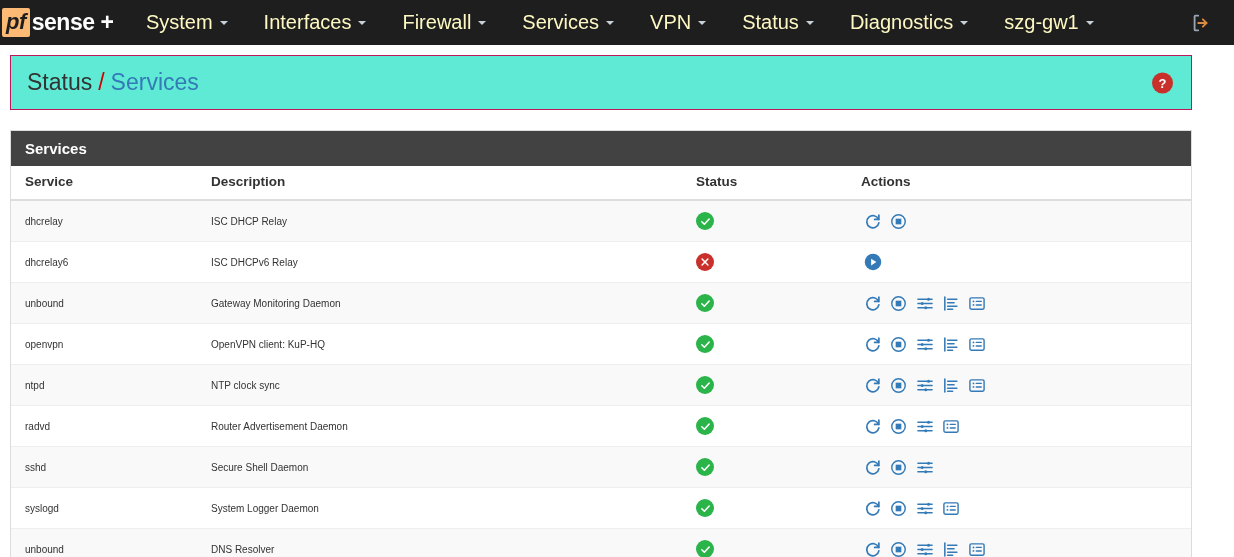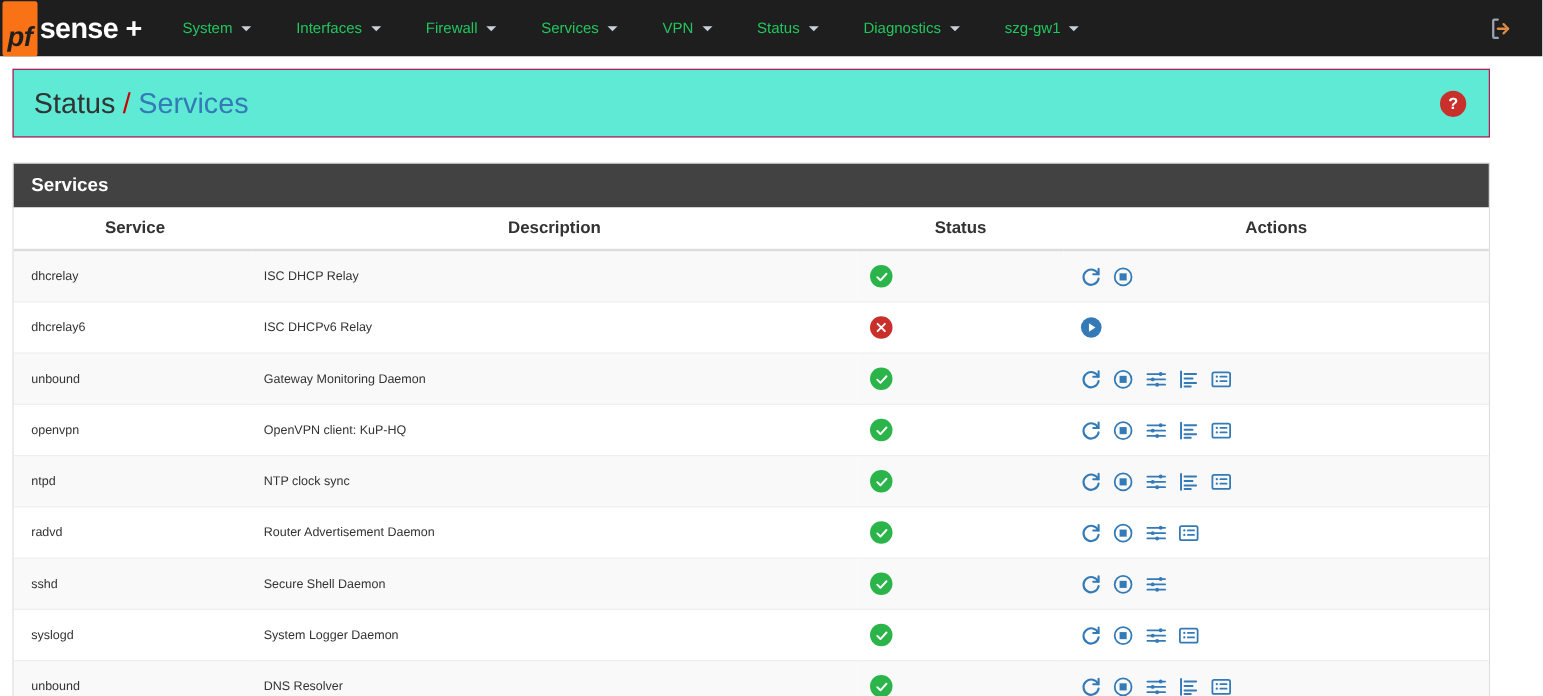--- a/index.html
+++ b/index.html
@@ -21,48 +21,48 @@
   }
   .brand {
     display: flex;
     align-items: center;
     height: 45px;
     padding: 0 14px 0 2px;
     cursor: pointer;
     user-select: none;
   }
   .brand-pf {
-    background: #f97316;
+    background: #fdba74;
     color: #1e1e1e;
     font-weight: bold;
     font-size: 22px;
     font-style: italic;
     line-height: 1;
-    padding: 18px 4px 4px 4px;
+    padding: 3px 4px 4px 4px;
     border-radius: 2px;
     letter-spacing: -0.5px;
   }
   .brand-sense {
     color: #ffffff;
     font-weight: bold;
     font-size: 23px;
     letter-spacing: -0.5px;
     margin-left: 2px;
     text-align: center;
   }
   .brand-plus {
     color: #ffffff;
     font-weight: bold;
     font-size: 23px;
     margin-left: 6px;
   }
   .nav-items { display: flex; align-items: center; height: 45px; }
   .nav-item {
-    color: #22c55e;
-    font-size: 12px;
+    color: #fef9c3;
+    font-size: 20px;
     padding: 0 18px;
     height: 45px;
     line-height: 45px;
     cursor: pointer;
     white-space: nowrap;
     display: flex;
     align-items: center;
   }
   .caret {
     display: inline-block;
@@ -123,21 +123,21 @@
   }
   .panel-heading {
     background: #424242;
     color: #ffffff;
     font-size: 15px;
     font-weight: bold;
     padding: 9px 14px;
   }
   table { width: 100%; border-collapse: collapse; }
   thead th {
-    text-align: center;
+    text-align: left;
     font-size: 13.5px;
     font-weight: bold;
     color: #333333;
     padding: 8px 10px 10px 10px;
     border-bottom: 2px solid #dddddd;
     background: #ffffff;
   }
   tbody td {
     font-size: 10px;
     color: #333333;

